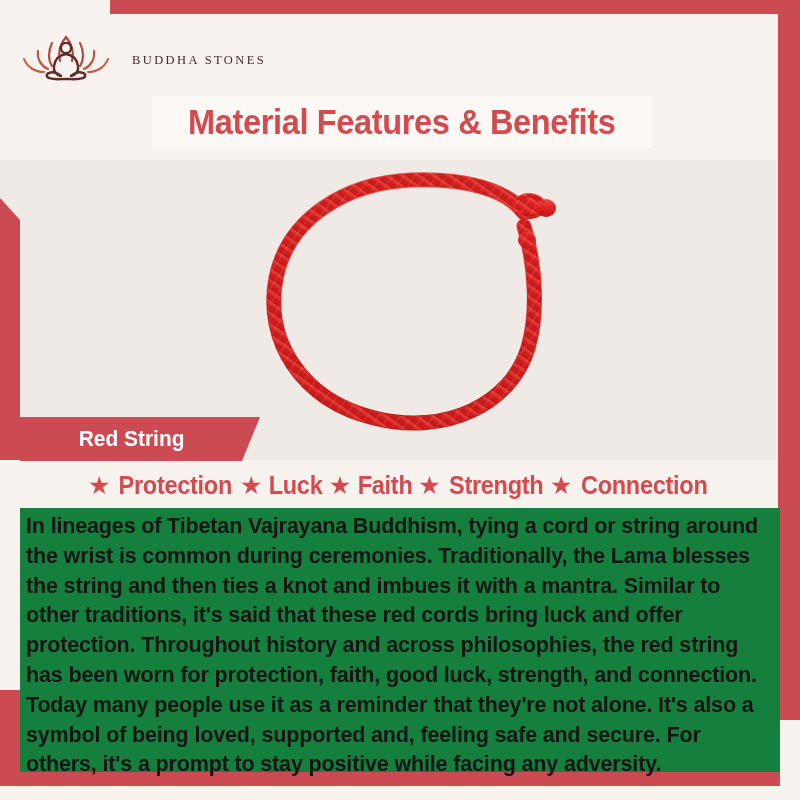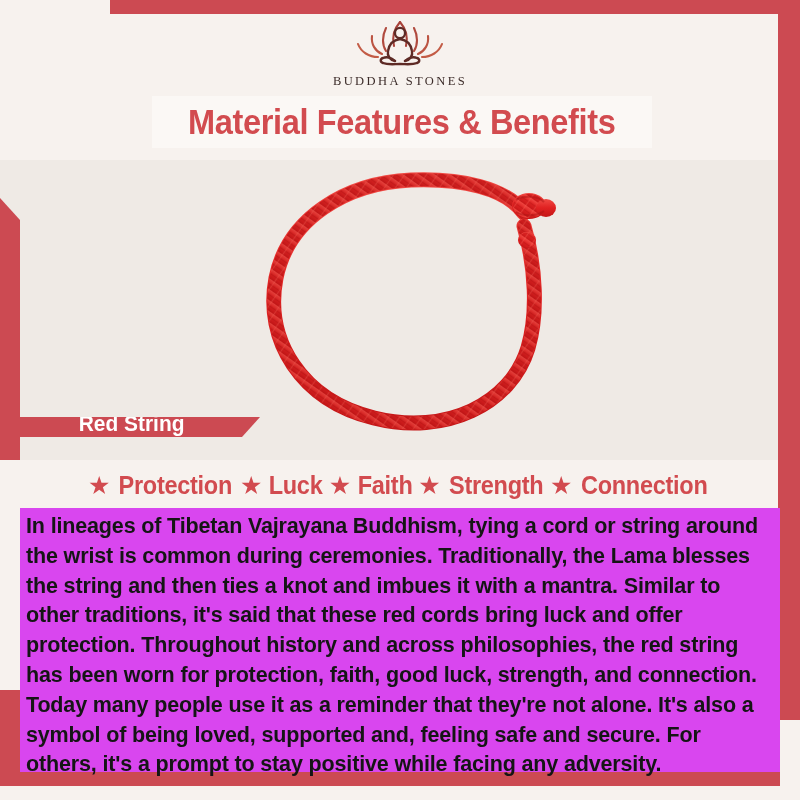--- a/index.html
+++ b/index.html
@@ -76,21 +76,20 @@
   }
 
   
   .logo-block {
     position: absolute;
     left: 0;
     top: 16px;
     width: 800px;
     height: 86px;
     display: flex;
-    flex-direction: column;
     align-items: center;
     justify-content: flex-start;
   }
   .logo-mark {
     width: 132px;
     height: 56px;
     display: block;
   }
   .logo-wordmark {
     margin-top: 2px;
@@ -131,25 +130,25 @@
     height: 272px;
   }
   .bracelet-svg { display: block; width: 400px; height: 272px; }
 
   
   .label-banner {
     position: absolute;
     left: 20px;
     top: 417px;
     width: 240px;
-    height: 20px;
+    height: 44px;
     background: #cc4a52;
     clip-path: polygon(0 0, 100% 0, calc(100% - 18px) 100%, 0 100%);
     display: flex;
-    align-items: flex-end;
+    align-items: center;
   }
   .label-text {
     color: #ffffff;
     font-size: 22px;
     font-weight: 700;
     margin-left: 56px;
     transform: scaleX(0.95);
     white-space: nowrap;
   }
 
@@ -185,21 +184,21 @@
     color: #d24b4f;
   }
 
   
   .body-panel {
     position: absolute;
     left: 20px;
     top: 508px;
     width: 760px;
     height: 264px;
-    background: #d946ef;
+    background: #15803d;
     display: flex;
     align-items: flex-start;
   }
   .body-text {
     margin: 0;
     padding: 4px 10px 0 6px;
     color: #151515;
     font-size: 21.5px;
     font-weight: 700;
     line-height: 29.8px;

